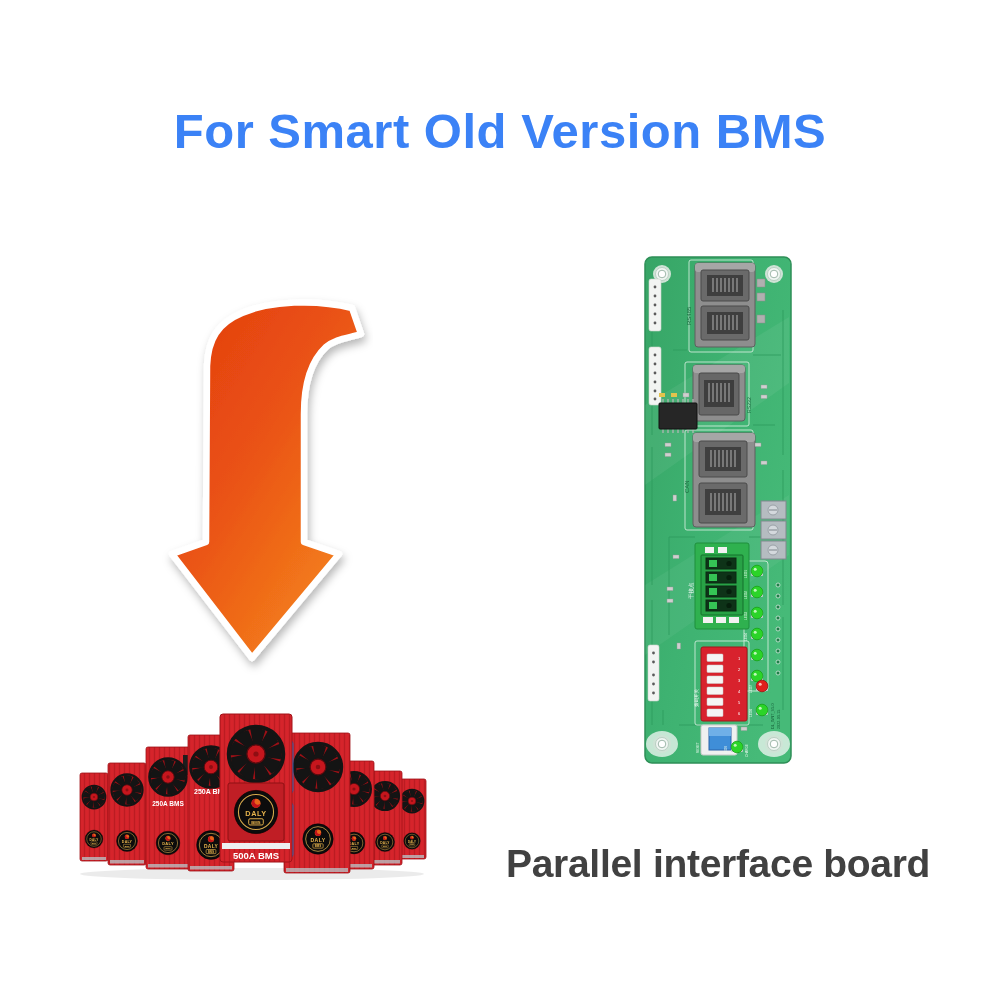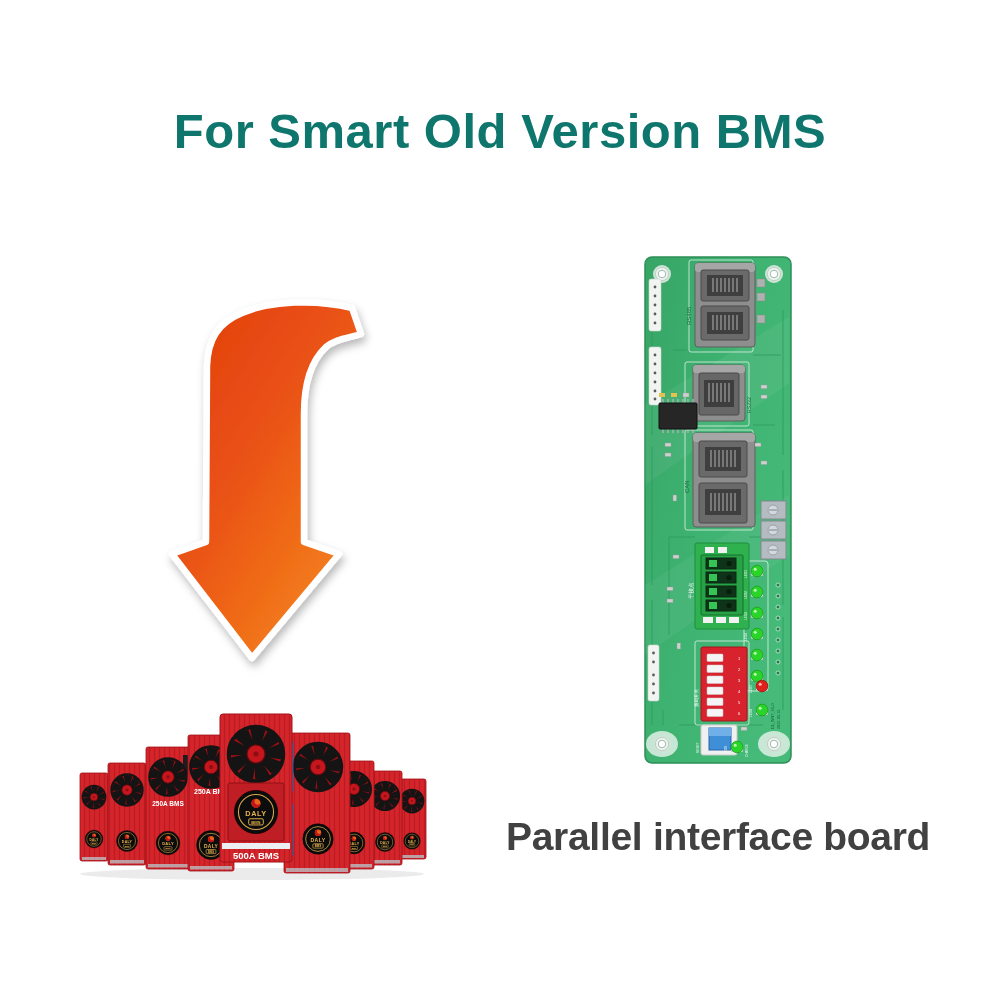--- a/index.html
+++ b/index.html
@@ -2,24 +2,24 @@
 <html><head>
 <meta charset="utf-8">
 <style>
   html,body{margin:0;padding:0;}
   body{
     width:1000px;height:1000px;position:relative;background:#ffffff;
     font-family:"Liberation Sans", sans-serif;overflow:hidden;
   }
   .title{
     position:absolute;top:106px;left:0;width:1000px;text-align:center;
-    font-size:49px;font-weight:600;color:#0f766e;letter-spacing:.5px;line-height:1.05;
+    font-size:49px;font-weight:600;color:#3b82f6;letter-spacing:.5px;line-height:1.05;
   }
   .caption{
-    position:absolute;left:506px;top:815px;width:460px;
+    position:absolute;left:506px;top:842px;width:460px;
     font-size:39px;font-weight:600;color:#414141;letter-spacing:-.3px;
   }
   .arrow-wrap{position:absolute;left:158px;top:292px;width:215px;height:385px;}
   .pcb-wrap{position:absolute;left:643px;top:255px;width:150px;height:510px;}
   .bms-wrap{position:absolute;left:72px;top:697px;width:360px;height:185px;}
   svg{display:block;}
   text{font-family:"Liberation Sans", sans-serif;}
 </style>
 </head>
 <body>

